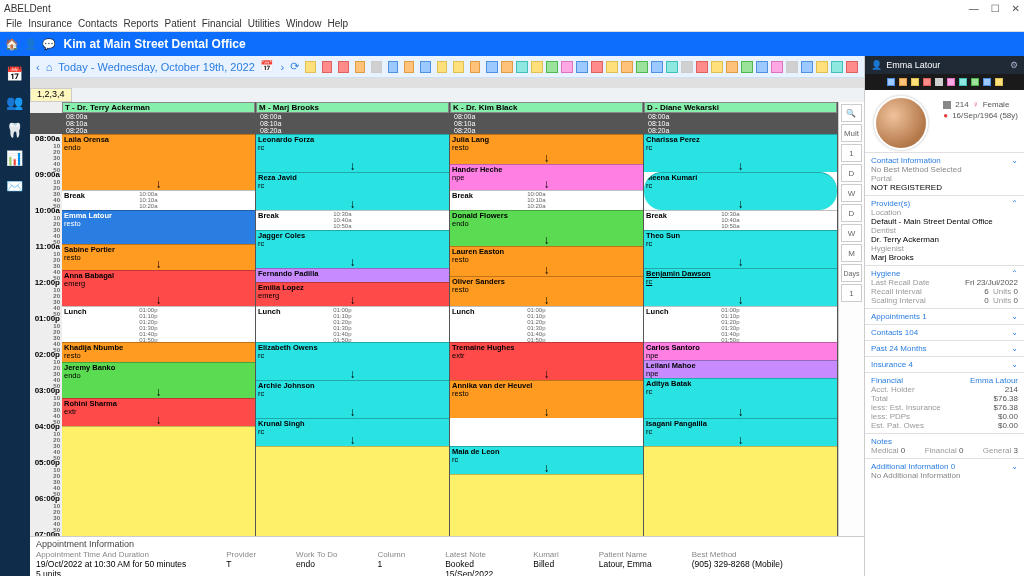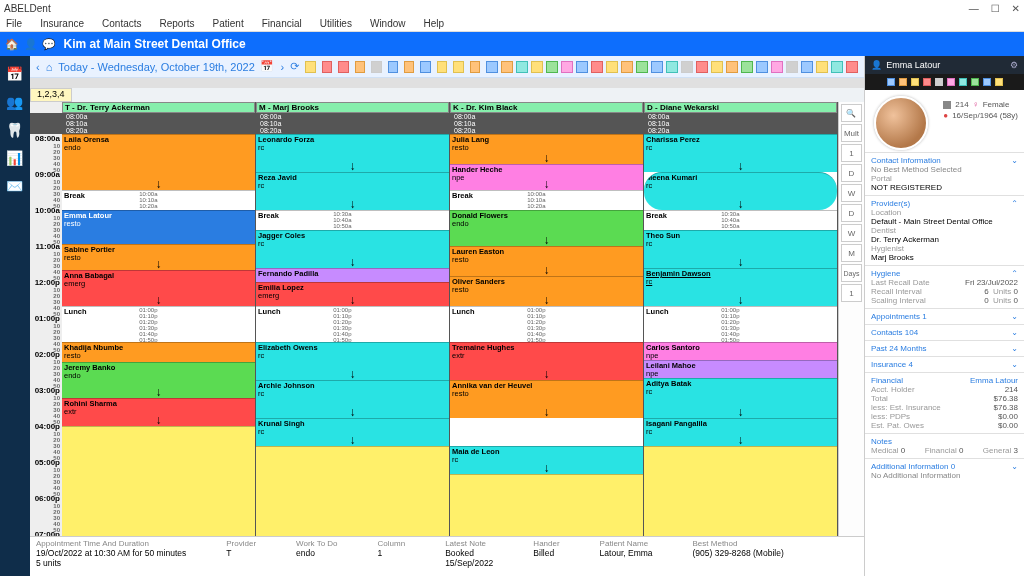--- a/index.html
+++ b/index.html
@@ -1,19 +1,19 @@
 <!DOCTYPE html>
 <html><head>
 <meta charset="utf-8">
 <style>
 * { margin:0; padding:0; box-sizing:border-box; font-family: "Segoe UI", Tahoma, sans-serif; }
 body { width:1024px; height:576px; overflow:hidden; background:#fff; font-size:10px; display:flex; flex-direction:column }
 .titlebar { height:16px; background:#fff; display:flex; align-items:center; padding:0 4px; font-size:10px; color:#333 }
 .titlebar .win-ctrls { margin-left:auto; display:flex; gap:12px; font-size:10px; color:#555 }
-.menubar { height:16px; background:#fff; display:flex; gap:18px; padding:0 6px; font-size:10px; color:#333; align-items:center; border-bottom:1px solid #ddd }
+.menubar { height:16px; background:#fff; display:flex; gap:6px; padding:0 6px; font-size:10px; color:#333; align-items:center; border-bottom:1px solid #ddd }
 .bluebar { height:24px; background:#0d6efd; display:flex; align-items:center; padding:0 4px; color:#fff; gap:6px }
 .bluebar .icons span { display:inline-block; width:16px; text-align:center; font-size:11px }
 .bluebar .title { font-weight:600; font-size:12px }
 .main { flex:1; display:flex; min-height:0 }
 .leftnav { width:30px; background:#0f2d4a; display:flex; flex-direction:column; align-items:center; gap:12px; padding-top:10px; color:#cfe3f7; font-size:14px }
 .center { flex:1; display:flex; flex-direction:column; background:#eef2f5; min-width:0 }
 .datebar { height:22px; background:#e9f2ff; display:flex; align-items:center; padding:0 6px; gap:6px; color:#2a7de1; font-size:11px; border-bottom:1px solid #cfe0f5 }
 .datebar .date { flex:0 0 auto }
 .datebar .rhs-icons { margin-left:auto; display:flex; gap:3px }
 .ticon { width:12px; height:12px; display:inline-block; background:#eee; border:1px solid #ccc }
@@ -463,20 +463,21 @@
         <div class="sbtn">W</div>
         <div class="sbtn">D</div>
         <div class="sbtn">W</div>
         <div class="sbtn">M</div>
         <div class="sbtn" style="font-size:7px">Days</div>
         <div class="sbtn">1</div>
       </div>
     </div>
 
     <div class="footer">
+      <div class="row1">Appointment Information</div>
       <div class="cols">
         <div class="col">
           <span class="lbl">Appointment Time And Duration</span>
           <span>19/Oct/2022 at 10:30 AM for 50 minutes</span>
           <span>5 units</span>
         </div>
         <div class="col">
             <span class="lbl">Provider</span>
             <span>T</span>
           </div>
@@ -487,21 +488,21 @@
         <div class="col">
             <span class="lbl">Column</span>
             <span>1</span>
           </div>
         <div class="col">
             <span class="lbl">Latest Note</span>
             <span>Booked</span>
             <span>15/Sep/2022</span>
           </div>
         <div class="col">
-            <span class="lbl">Hander</span>
+            <span class="lbl">Kumari</span>
             <span>Billed</span>
           </div>
         <div class="col">
             <span class="lbl">Patient Name</span>
             <span>Latour, Emma</span>
           </div>
         <div class="col">
             <span class="lbl">Best Method</span>
             <span>(905) 329-8268 (Mobile)</span>
           </div>

